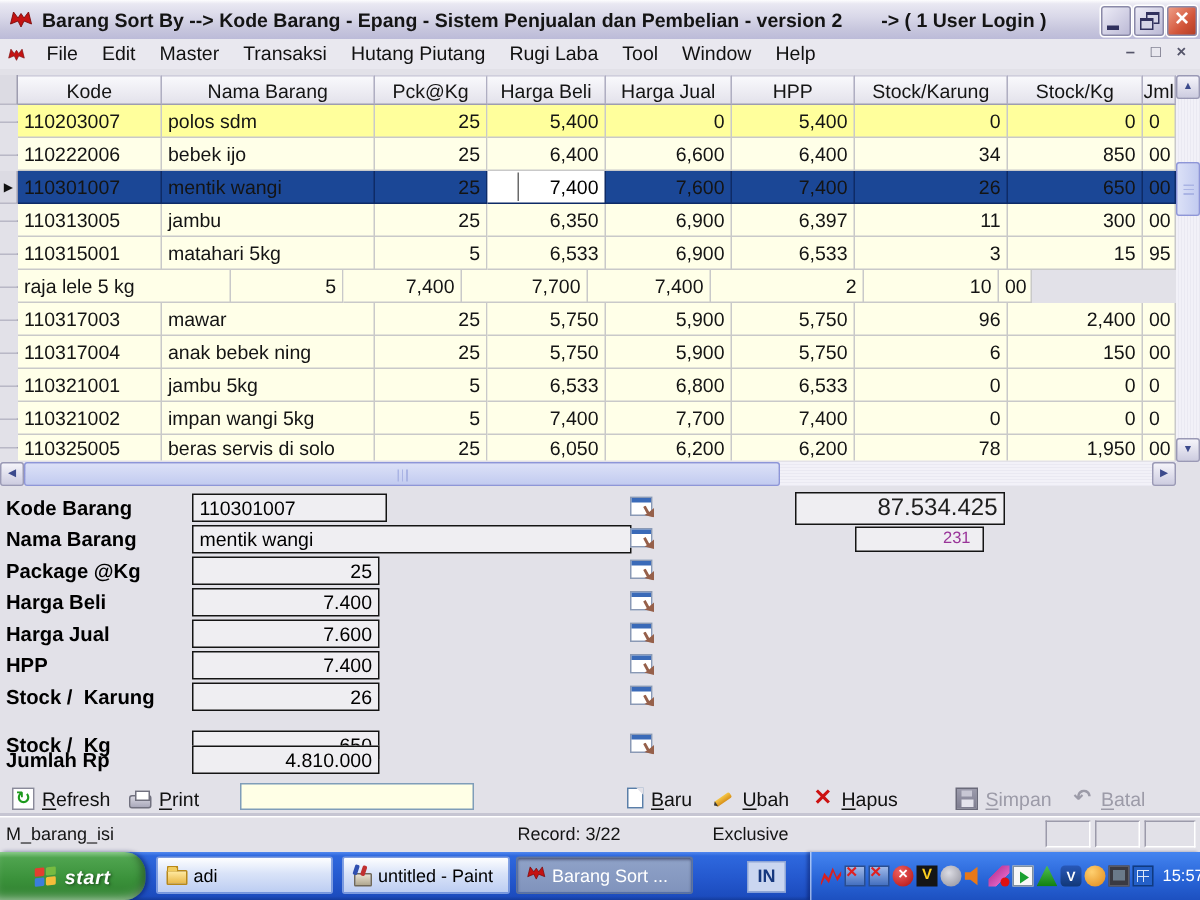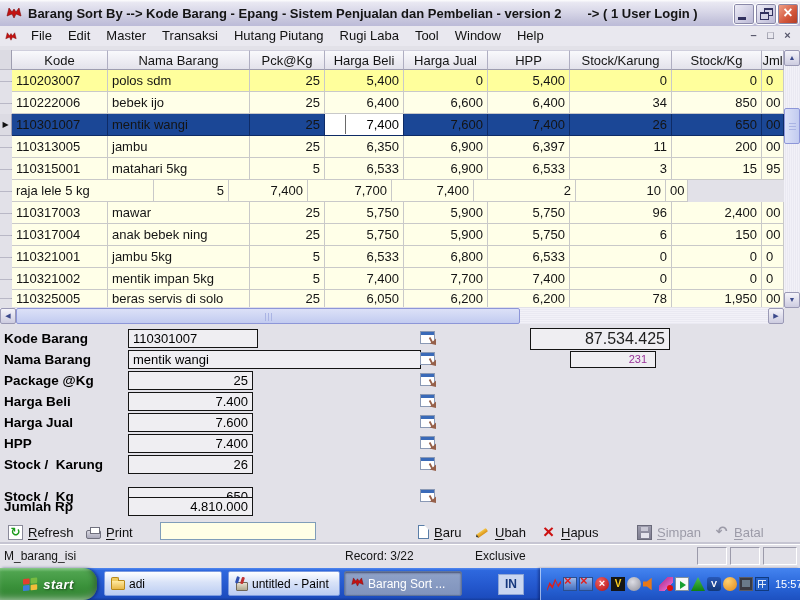--- a/index.html
+++ b/index.html
@@ -253,21 +253,21 @@
         </div>
         <div class="grow normal">
           <div class="gcell gutter"></div>
           <div class="gcell cell" style="width: 96px; text-align: left;">110313005</div>
           <div class="gcell cell" style="width: 142px; text-align: left;">jambu</div>
           <div class="gcell cell" style="width: 75px; text-align: right;">25</div>
           <div class="gcell cell" style="width: 79px; text-align: right;">6,350</div>
           <div class="gcell cell" style="width: 84px; text-align: right;">6,900</div>
           <div class="gcell cell" style="width: 82px; text-align: right;">6,397</div>
           <div class="gcell cell" style="width: 102px; text-align: right;">11</div>
-          <div class="gcell cell" style="width: 90px; text-align: right;">200</div>
+          <div class="gcell cell" style="width: 90px; text-align: right;">300</div>
           <div class="gcell cell" style="width: 22px; text-align: left;">00</div>
         </div>
         <div class="grow normal">
           <div class="gcell gutter"></div>
           <div class="gcell cell" style="width: 96px; text-align: left;">110315001</div>
           <div class="gcell cell" style="width: 142px; text-align: left;">matahari 5kg</div>
           <div class="gcell cell" style="width: 75px; text-align: right;">5</div>
           <div class="gcell cell" style="width: 79px; text-align: right;">6,533</div>
           <div class="gcell cell" style="width: 84px; text-align: right;">6,900</div>
           <div class="gcell cell" style="width: 82px; text-align: right;">6,533</div>
@@ -318,21 +318,21 @@
           <div class="gcell cell" style="width: 79px; text-align: right;">6,533</div>
           <div class="gcell cell" style="width: 84px; text-align: right;">6,800</div>
           <div class="gcell cell" style="width: 82px; text-align: right;">6,533</div>
           <div class="gcell cell" style="width: 102px; text-align: right;">0</div>
           <div class="gcell cell" style="width: 90px; text-align: right;">0</div>
           <div class="gcell cell" style="width: 22px; text-align: left;">0</div>
         </div>
         <div class="grow normal">
           <div class="gcell gutter"></div>
           <div class="gcell cell" style="width: 96px; text-align: left;">110321002</div>
-          <div class="gcell cell" style="width: 142px; text-align: left;">mentik impan 5kg</div>
+          <div class="gcell cell" style="width: 142px; text-align: left;">impan wangi 5kg</div>
           <div class="gcell cell" style="width: 75px; text-align: right;">5</div>
           <div class="gcell cell" style="width: 79px; text-align: right;">7,400</div>
           <div class="gcell cell" style="width: 84px; text-align: right;">7,700</div>
           <div class="gcell cell" style="width: 82px; text-align: right;">7,400</div>
           <div class="gcell cell" style="width: 102px; text-align: right;">0</div>
           <div class="gcell cell" style="width: 90px; text-align: right;">0</div>
           <div class="gcell cell" style="width: 22px; text-align: left;">0</div>
         </div>
         <div class="grow partial">
           <div class="gcell gutter"></div>

